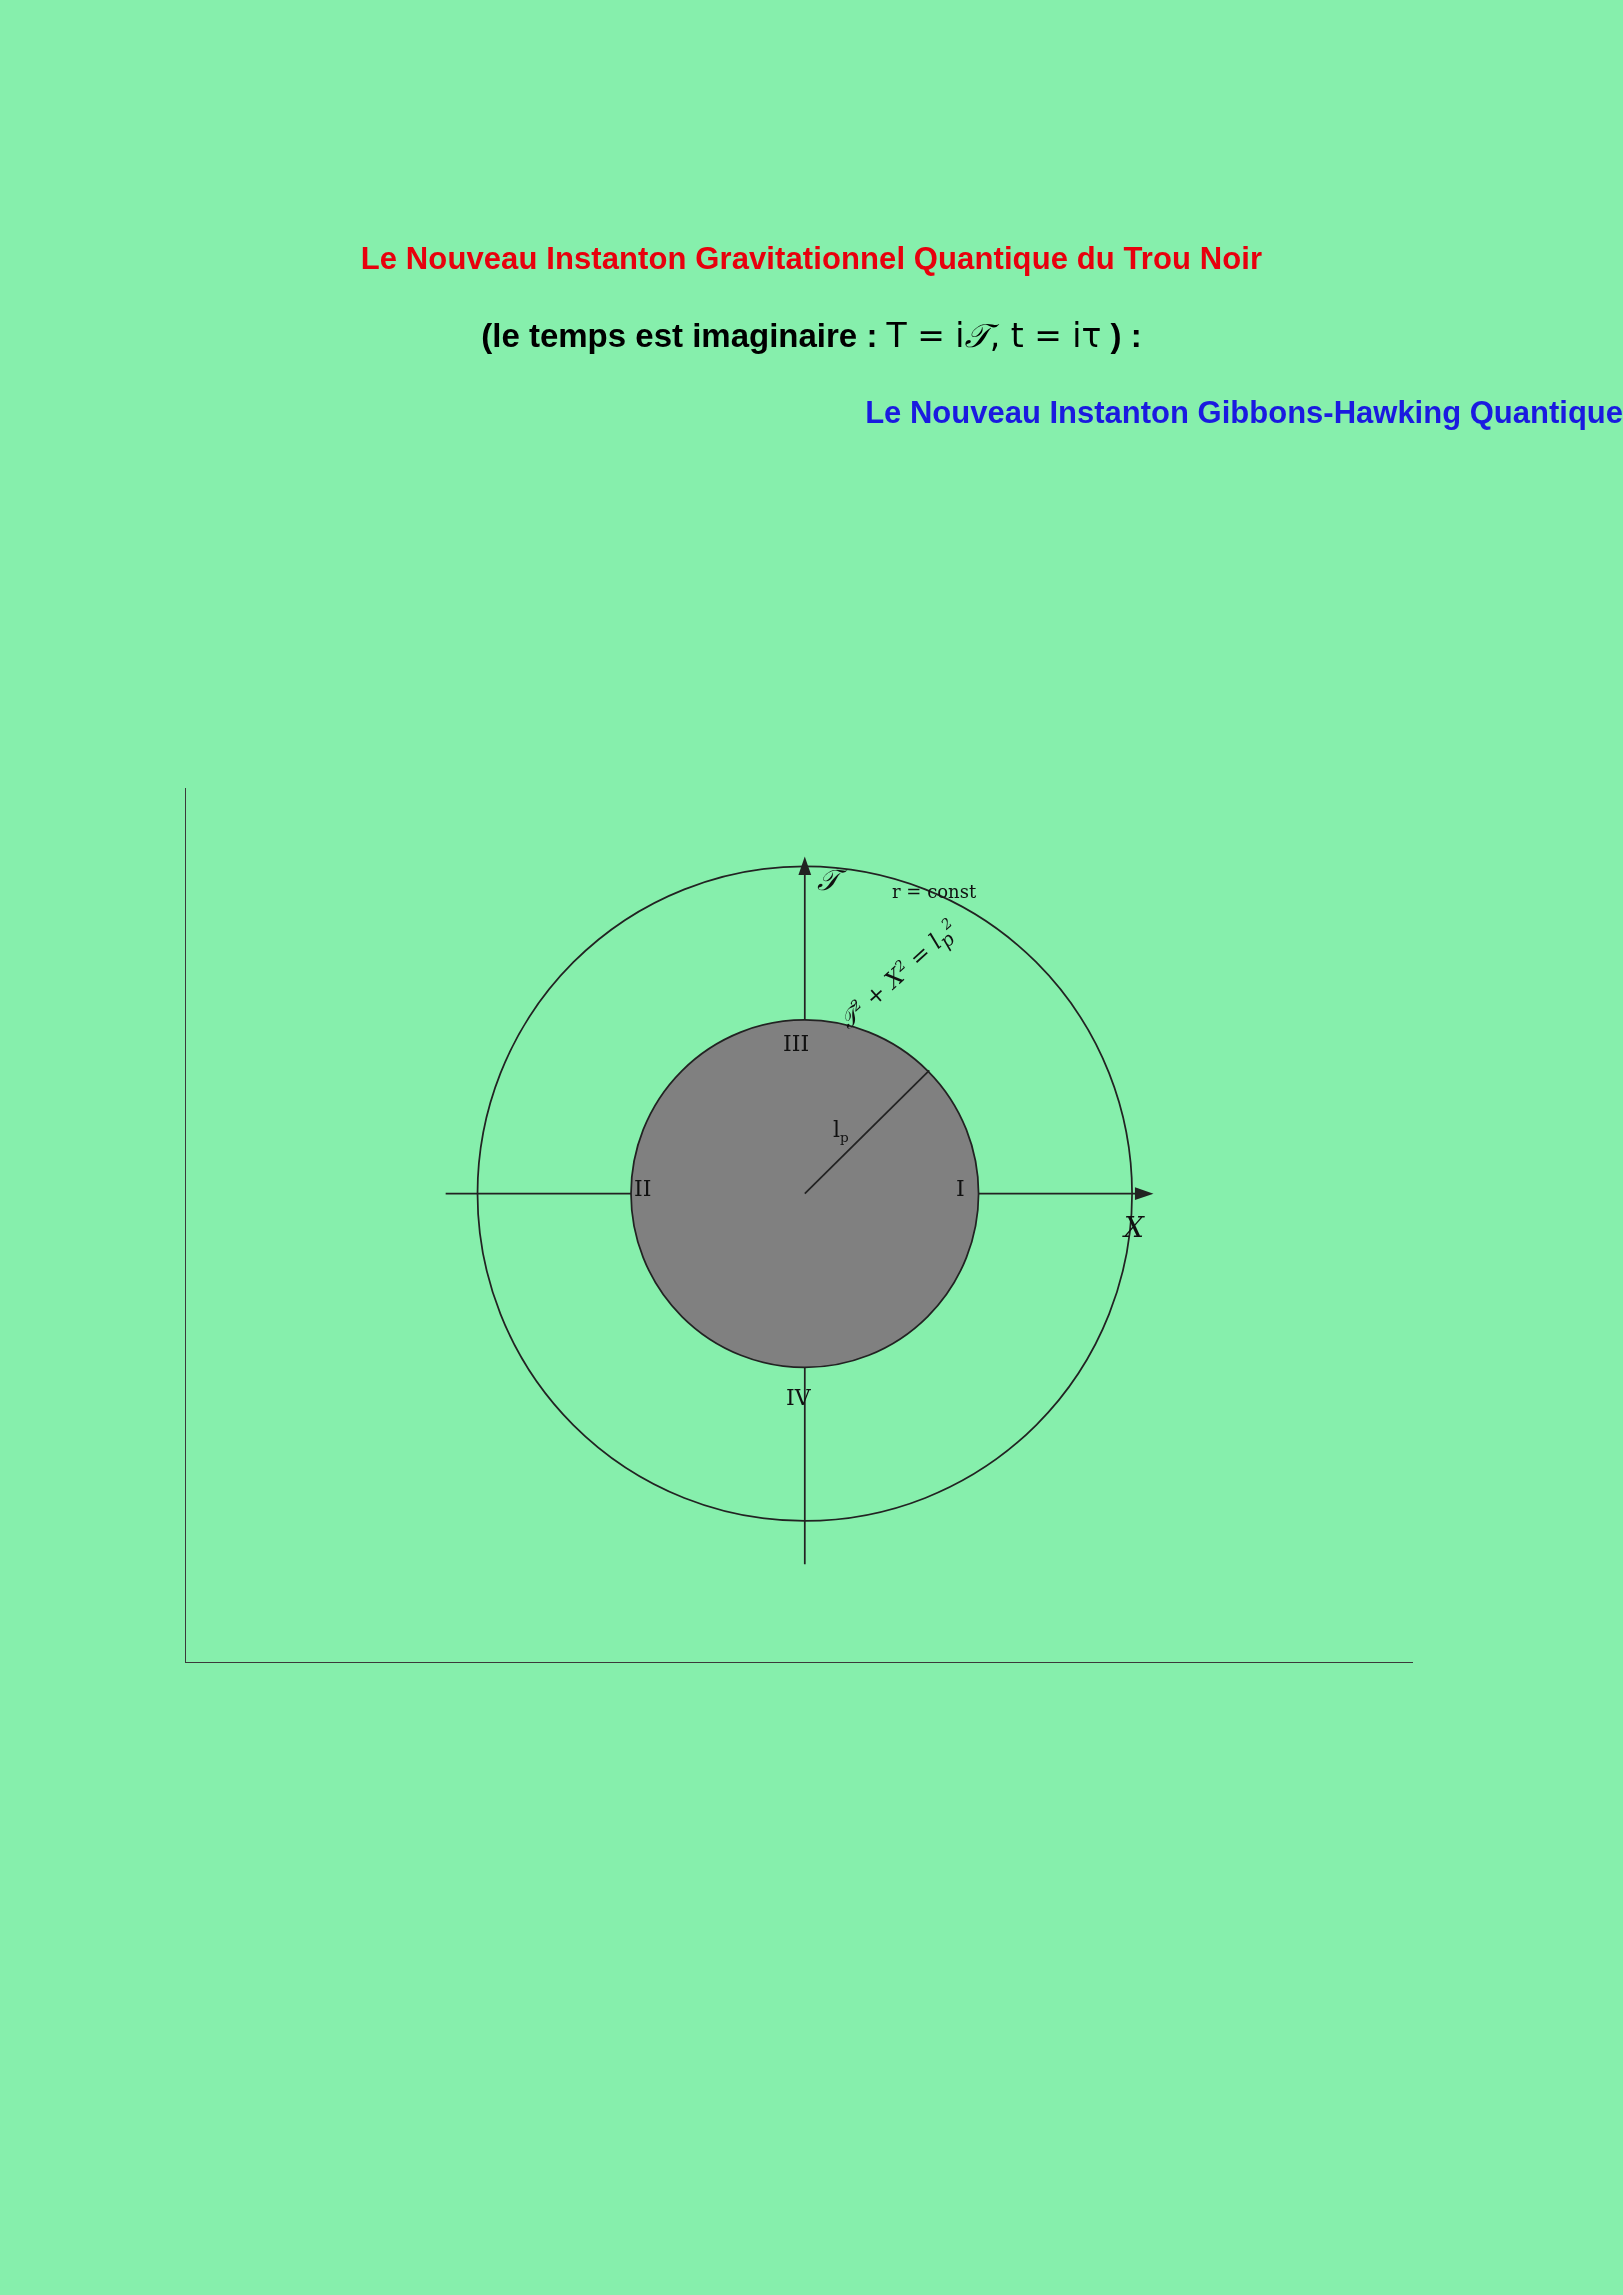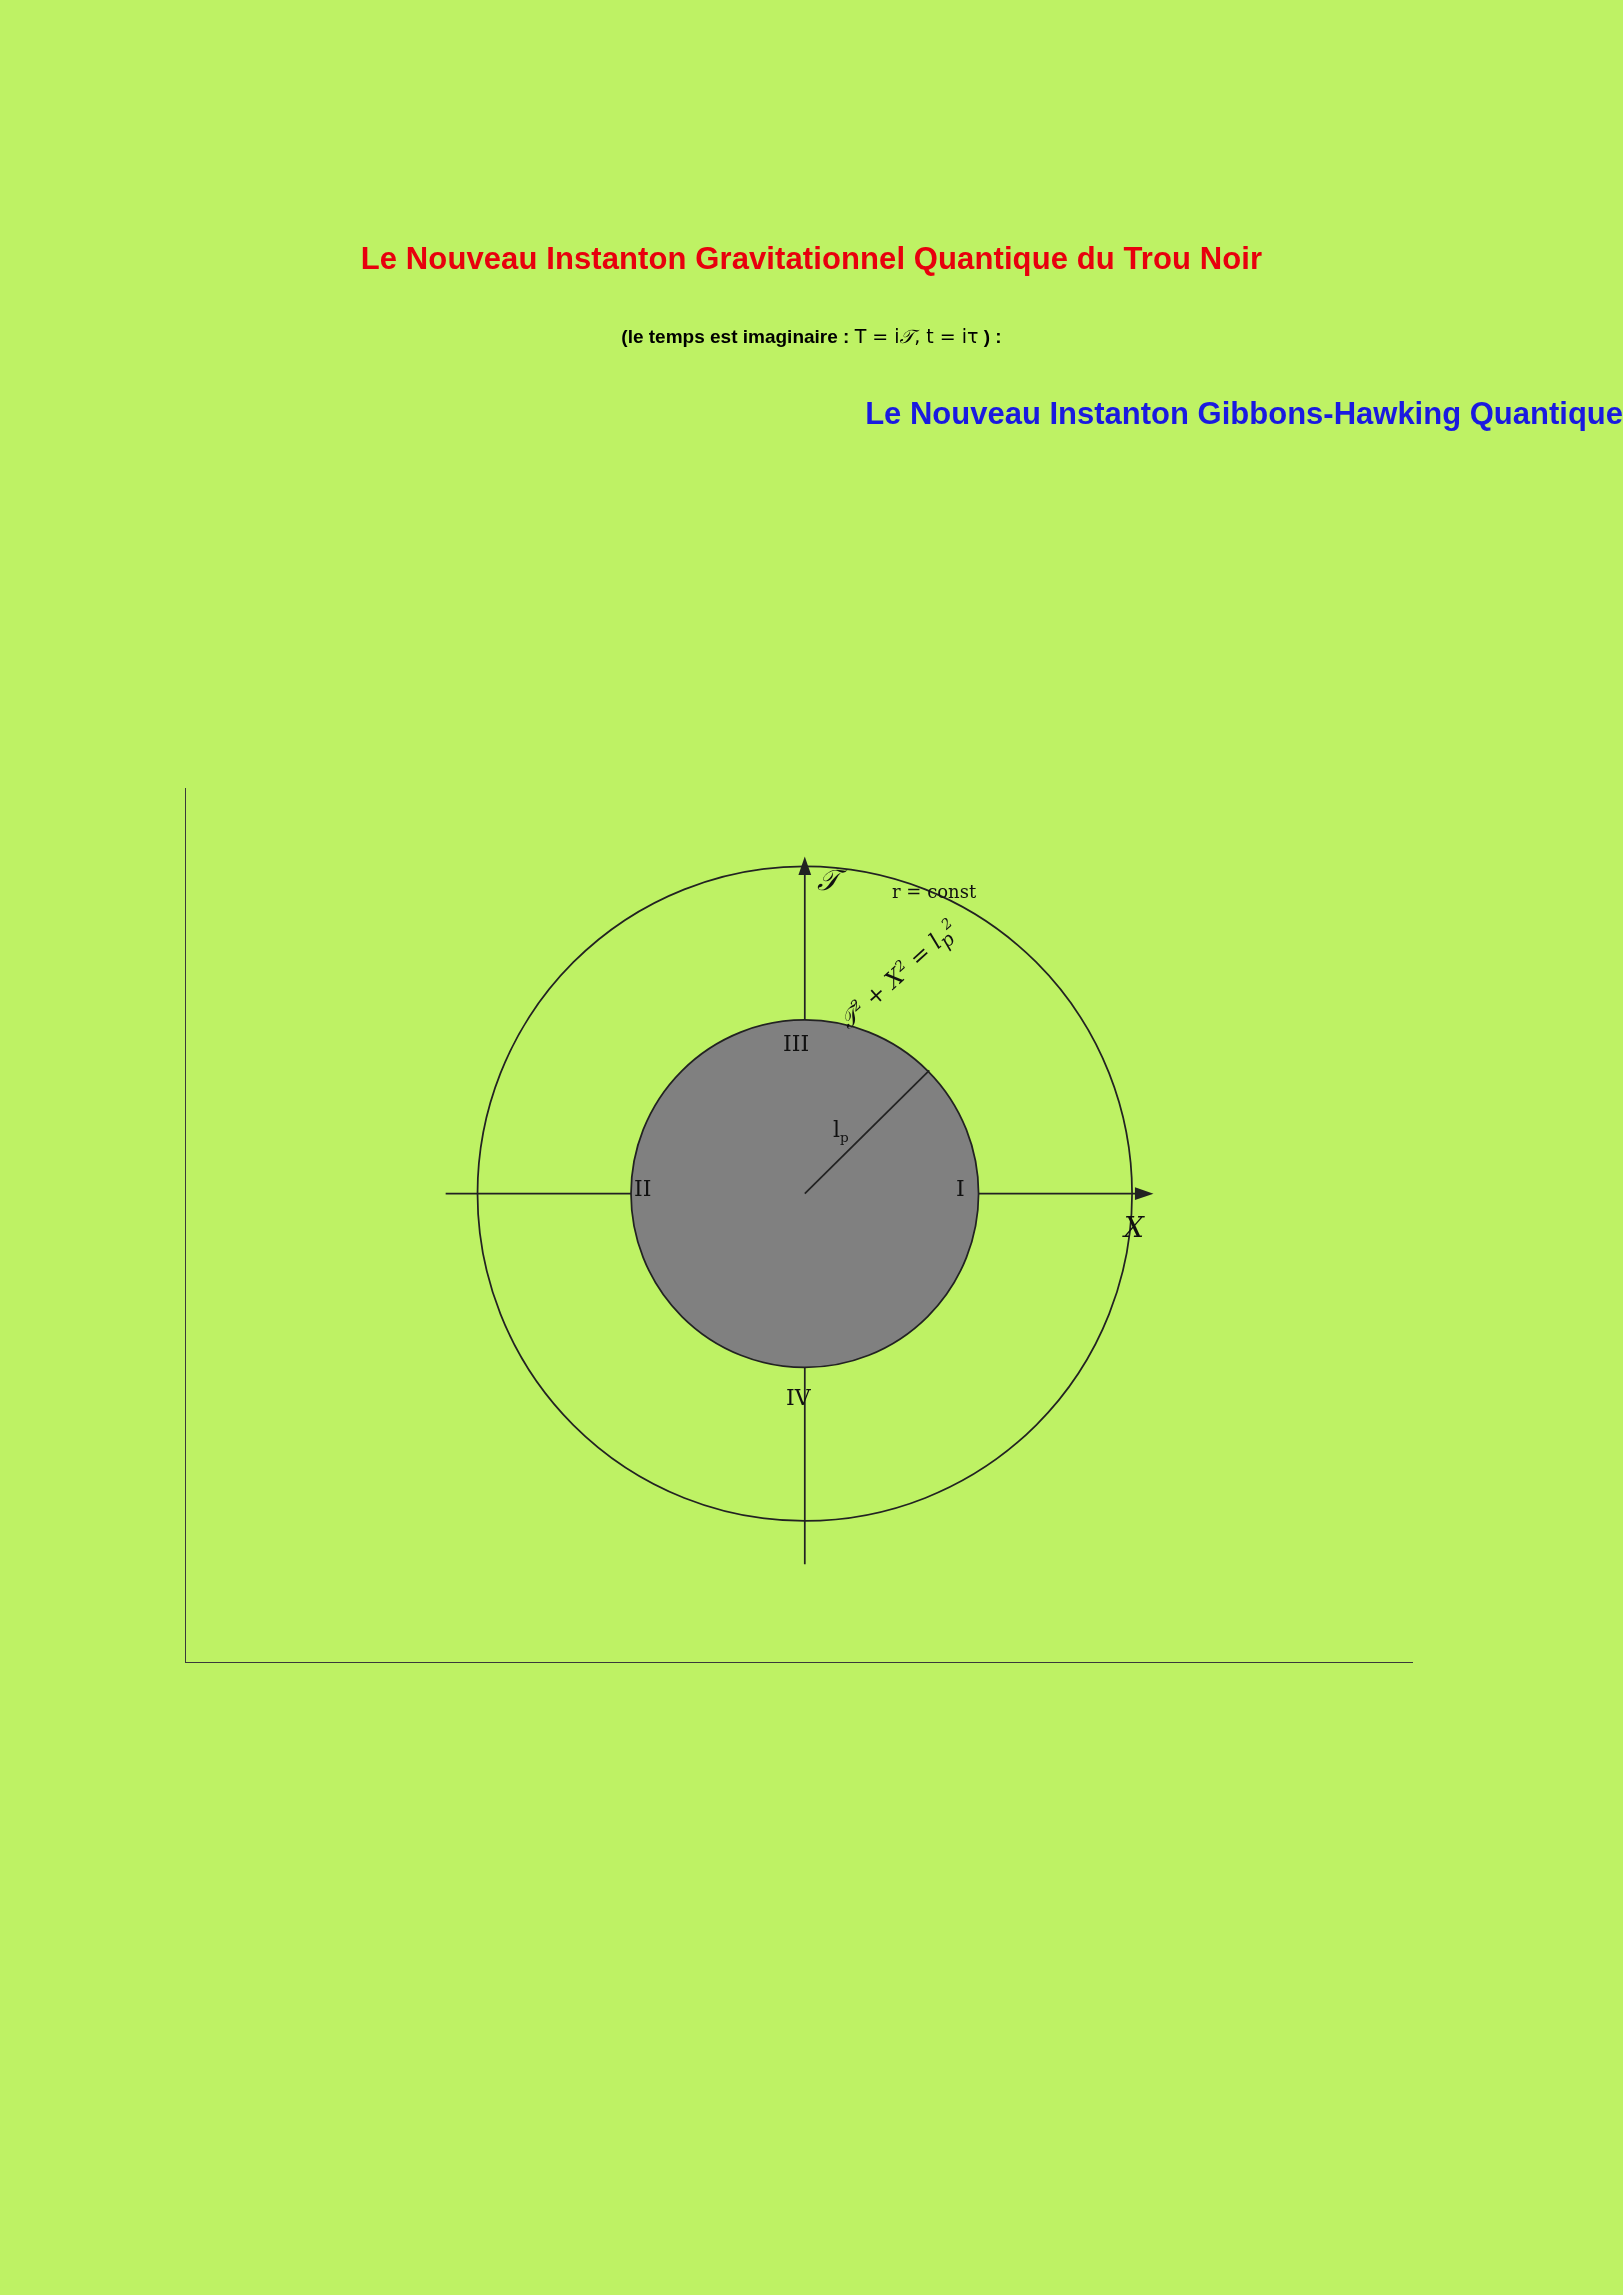--- a/index.html
+++ b/index.html
@@ -14,42 +14,42 @@
     font-family: "Liberation Sans", sans-serif;
     overflow: hidden;
   }
 
   .slide {
     position: absolute;
     left: 0;
     top: 0;
     width: 1623px;
     height: 2295px;
-    background: #bef264;
+    background: #86efac;
   }
 
   
   .title-block {
     position: absolute;
     left: 0;
     top: 238px;
     width: 1623px;
     text-align: center;
   }
   .title-line1 {
     color: #e8000d;
     font-weight: bold;
     font-size: 31px;
     line-height: 42px;
     letter-spacing: 0.1px;
   }
   .title-line2 {
     color: #000000;
     font-weight: bold;
-    font-size: 19px;
+    font-size: 33px;
     line-height: 42px;
     margin-top: 35px;
   }
   .title-line2 .mathit {
     font-family: "DejaVu Serif", serif;
     font-style: italic;
     font-weight: normal;
   }
   .title-line2 .plain {
     font-family: "DejaVu Sans", sans-serif;

